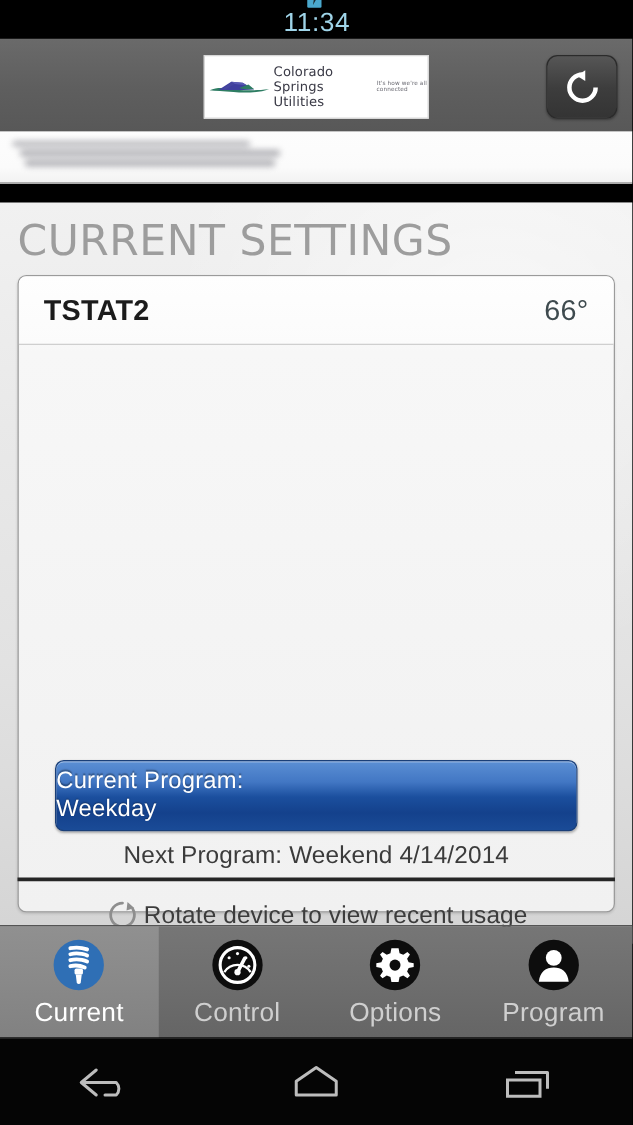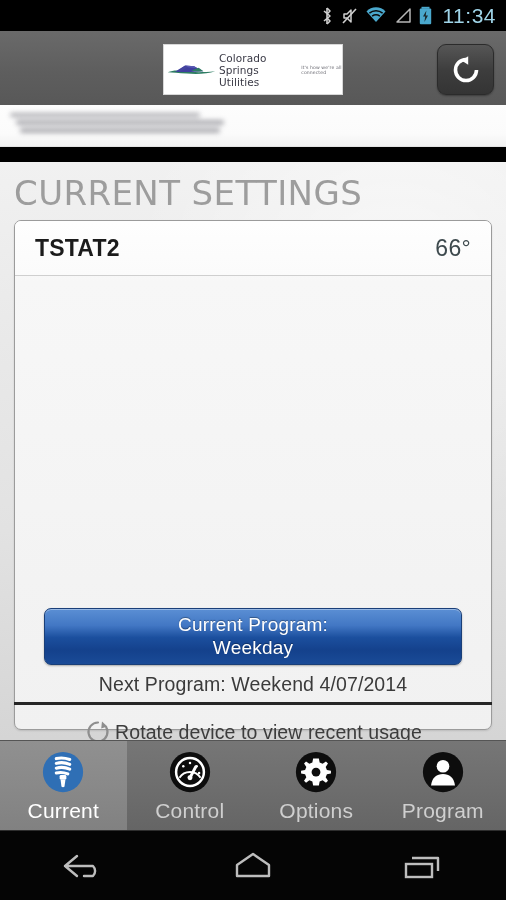--- a/index.html
+++ b/index.html
@@ -10,20 +10,21 @@
     overflow:hidden;
   }
   #screen { position:relative; width:506px; height:900px; }
 
   
   .statusbar {
     position:absolute; left:0; top:0; width:506px; height:31px;
     background:#000;
     display:flex; align-items:center; justify-content:flex-end;
     padding-right:10px;
+    flex-direction:column;
   }
   .statusbar .sicon { margin-left:7px; display:flex; align-items:center; }
   .clock {
     color:#9fd4e8; font-size:21px; margin-left:11px; letter-spacing:.5px;
     font-family:"Liberation Sans", sans-serif;
   }
 
   
   .appheader {
     position:absolute; left:0; top:31px; width:506px; height:74px;
@@ -97,21 +98,21 @@
   .tstat-name { font-size:23px; font-weight:bold; color:#1b1b1b; letter-spacing:.2px; }
   .tstat-temp { margin-left:auto; font-size:23px; color:#3e4a4e; letter-spacing:.3px; }
 
   
   .program-btn {
     position:absolute; left:44px; top:446px; width:418px; height:57px;
     border-radius:7px;
     background:linear-gradient(180deg,#5b8fd4 0%,#4277c4 30%,#1b4f9e 52%,#14418c 75%,#1a4b97 100%);
     border:1px solid #1a3f78;
     box-shadow:0 1px 2px rgba(0,0,0,.3), inset 0 1px 0 rgba(255,255,255,.38);
-    display:flex; flex-direction:column; align-items:center; justify-content:center;
+    display:flex; flex-direction:column; justify-content:center;
     color:#fff; line-height:1.18;
   }
   .program-btn span { font-size:19px; letter-spacing:.2px;
     text-shadow:0 -1px 1px rgba(0,0,0,.35); }
 
   .next-program {
     position:absolute; left:0; top:511px; width:506px;
     text-align:center; font-size:19.5px; color:#3b3b3b; letter-spacing:.1px;
   }
   .hr {
@@ -227,21 +228,21 @@
         <span class="tstat-name">TSTAT2</span>
         <span class="tstat-temp">66°</span>
       </div>
     </div>
 
     <div class="program-btn">
       <span>Current Program:</span>
       <span>Weekday</span>
     </div>
 
-    <div class="next-program">Next Program: Weekend 4/07/2014</div>
+    <div class="next-program">Next Program: Weekend 4/14/2014</div>
 
     <div class="hr"></div>
 
     <div class="rotate-row">
       <svg width="28" height="28" viewBox="0 0 28 28">
         <path d="M14 4.5 A9.5 9.5 0 1 0 22.2 9.2" fill="none" stroke="#8e8e8e" stroke-width="2.2" stroke-linecap="round"></path>
         <path d="M18 3.6 L23.4 8.4 L17.2 10.4 Z" fill="#8e8e8e"></path>
       </svg>
       <span class="rotate-text">Rotate device to view recent usage</span>
     </div>

